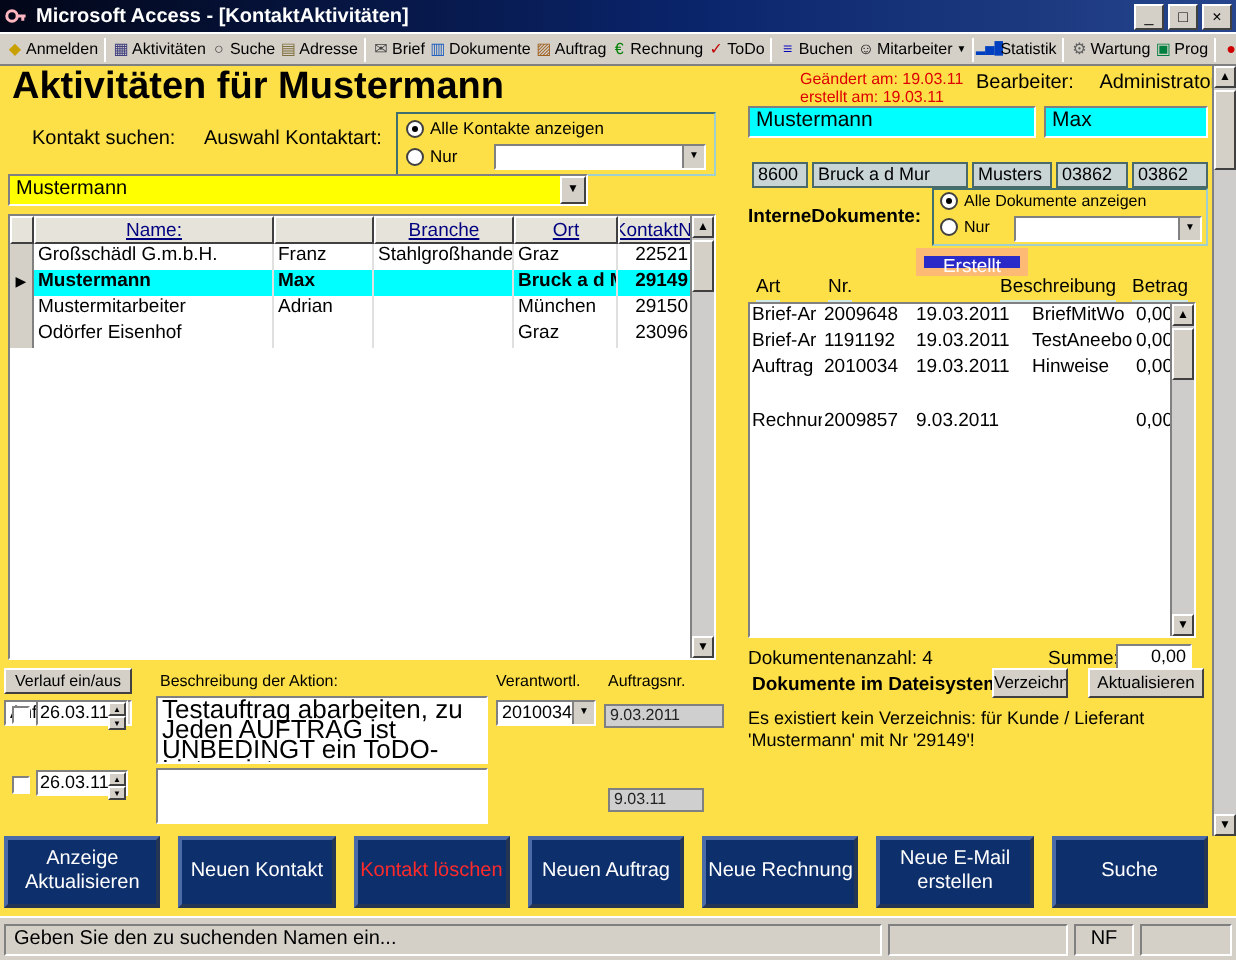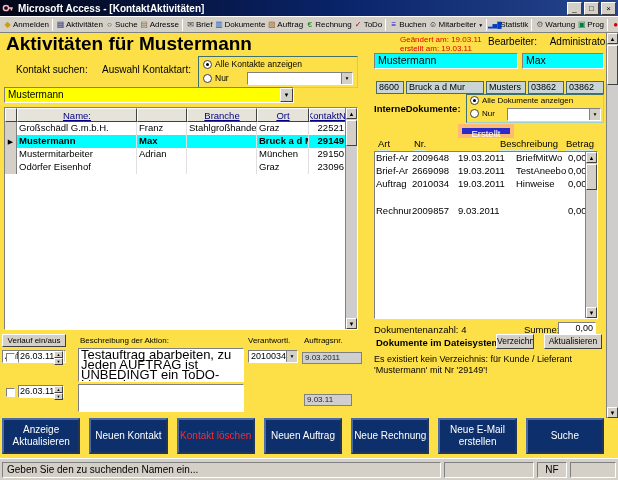--- a/index.html
+++ b/index.html
@@ -360,21 +360,21 @@
     <div id="doclist">
       <div class="dr">
         <div class="d-art">Brief-Ar</div>
         <div class="d-nr">2009648</div>
         <div class="d-dat">19.03.2011</div>
         <div class="d-besch">BriefMitWo</div>
         <div class="d-betr">0,00</div>
       </div>
       <div class="dr">
         <div class="d-art">Brief-Ar</div>
-        <div class="d-nr">2669098</div>
+        <div class="d-nr">1191192</div>
         <div class="d-dat">19.03.2011</div>
         <div class="d-besch">TestAneebo</div>
         <div class="d-betr">0,00</div>
       </div>
       <div class="dr">
         <div class="d-art">Auftrag</div>
         <div class="d-nr">2010034</div>
         <div class="d-dat">19.03.2011</div>
         <div class="d-besch">Hinweise</div>
         <div class="d-betr">0,00</div>

